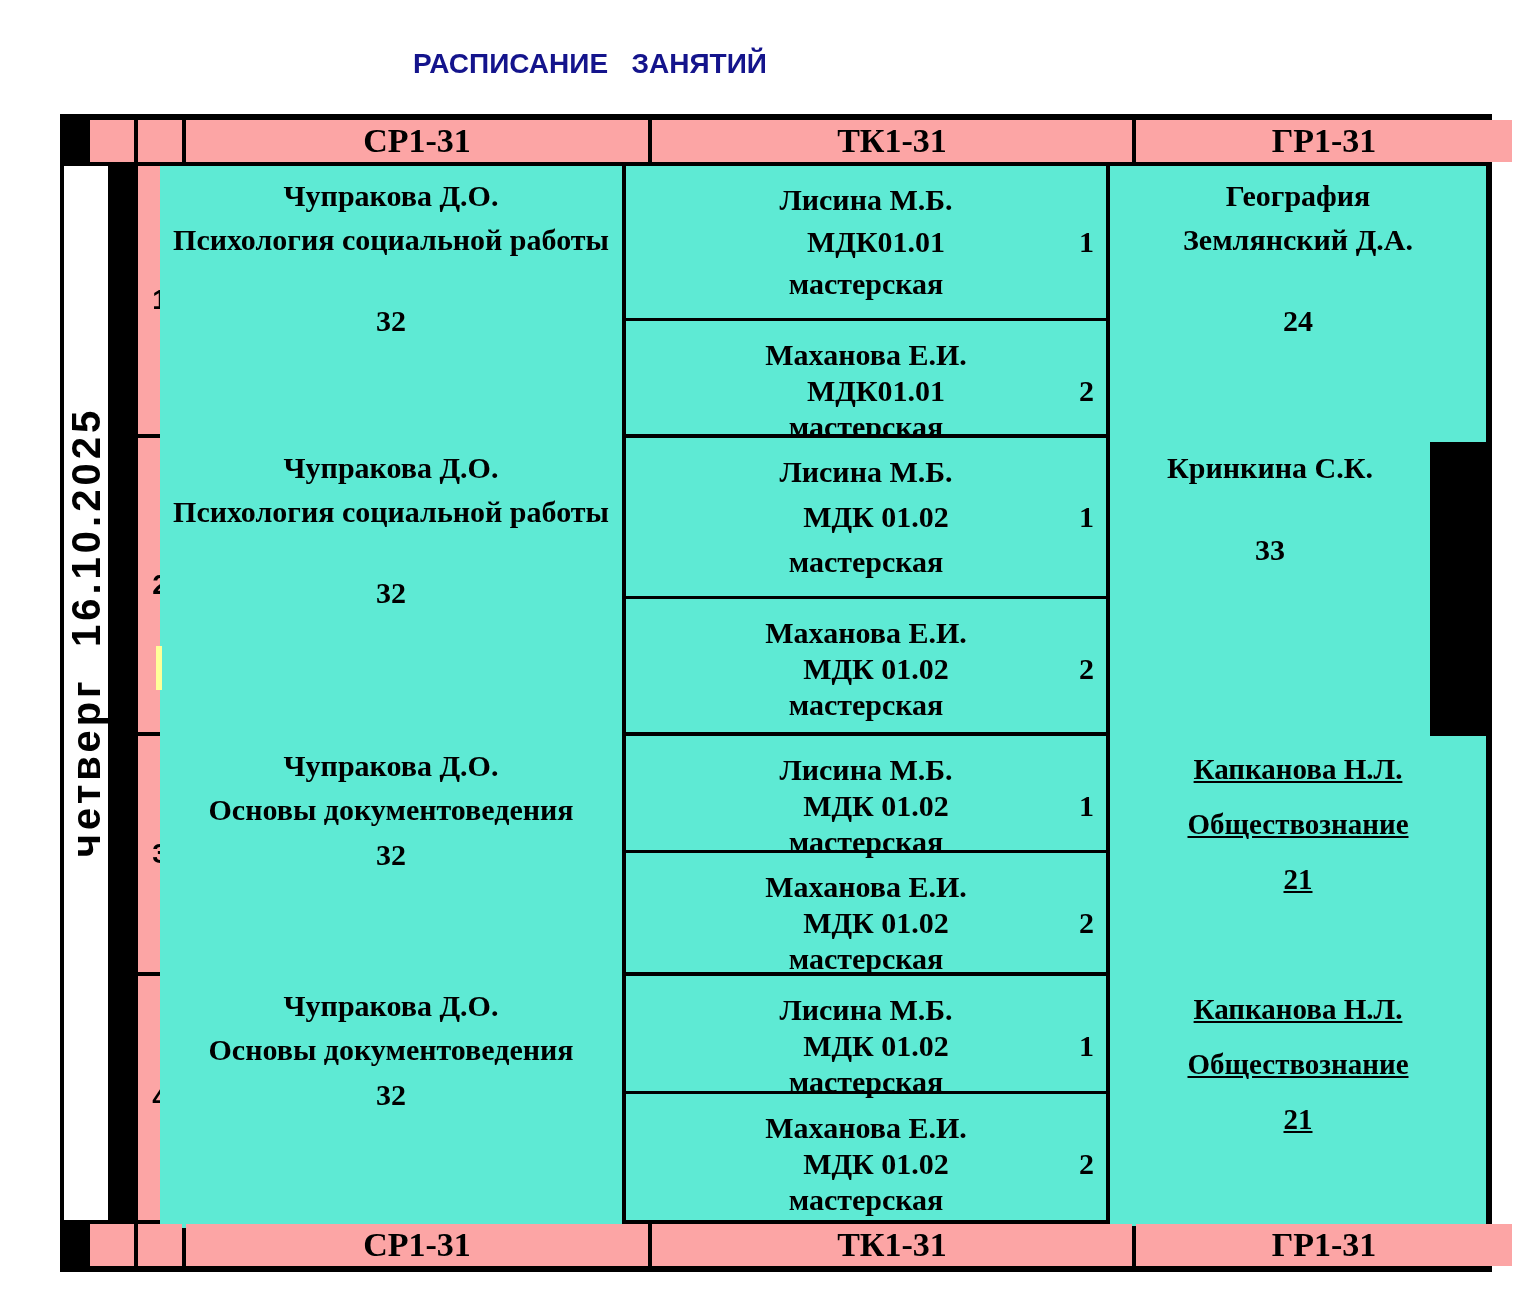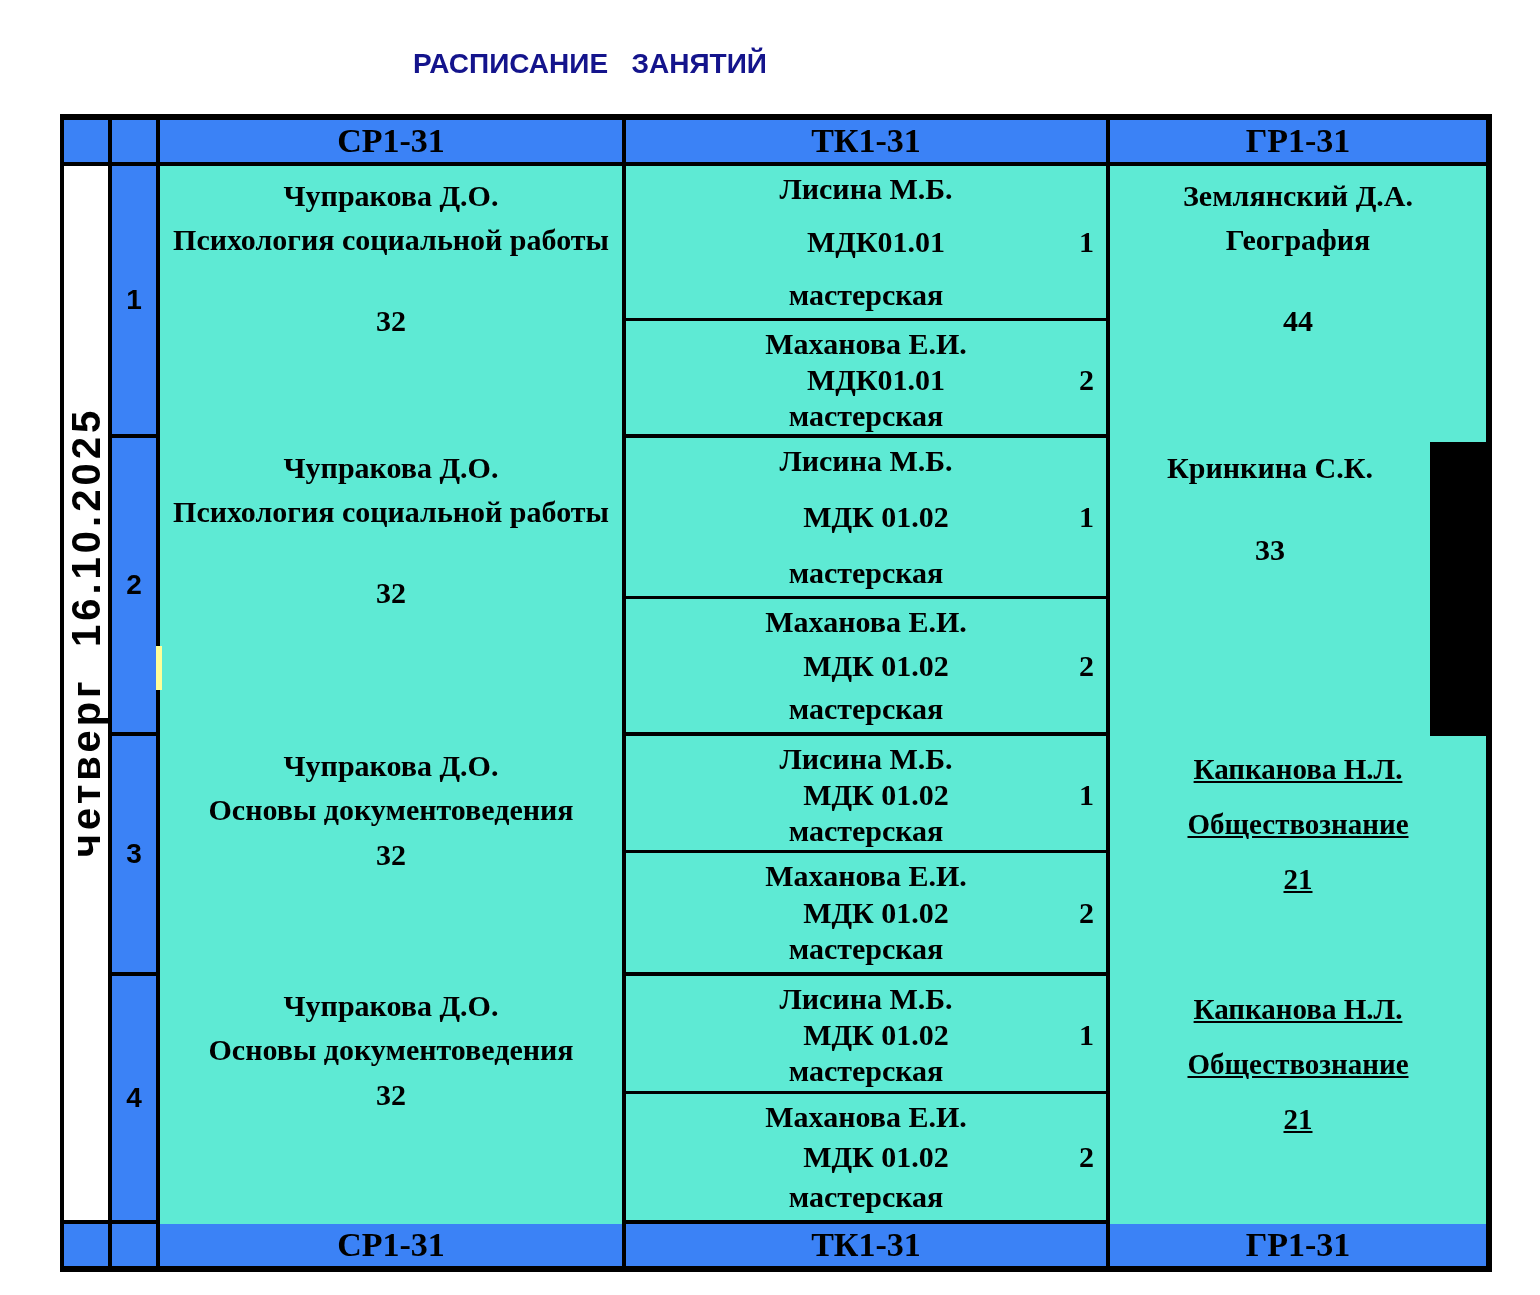--- a/index.html
+++ b/index.html
@@ -9,21 +9,21 @@
   }
   .title {
     position:absolute; left:160px; top:10px; width:860px; text-align:center;
     color:#14148C; font-family:"Liberation Sans","DejaVu Sans",sans-serif;
     font-weight:bold; white-space:pre;
   }
   .title .l1 { font-size:28px; line-height:1.25; }
   .title .l2 { font-size:40px; line-height:1.25; }
   .tbl-bg { position:absolute; left:60px; top:114px; width:1432px; height:1158px; background:#000000; }
   .cell { position:absolute; background:#5eead4; overflow:hidden; }
-  .yellow { background:#3b82f6; }
+  .yellow { background:#fca5a5;margin-left:26px; }
   .hdr {
     display:flex; align-items:center; justify-content:center;
     font-size:34px; font-weight:bold; color:#000;
   }
   .daycell { background:#ffffff; }
   .daytext {
     position:absolute; left:50%; top:466px; transform:translate(-50%,-50%) rotate(-90deg);
     white-space:pre; font-family:"Liberation Sans","DejaVu Sans",sans-serif;
     font-weight:bold; font-size:40px; letter-spacing:4px; color:#000; line-height:1;
   }
@@ -34,21 +34,21 @@
   }
   .body { text-align:center; padding-top:8px; font-weight:bold; font-size:30px; line-height:1.45; color:#000; }
   .body.small { font-size:29px; line-height:1.9; padding-top:6px;text-decoration:underline; }
   .room-lg { margin-top:38px; }
   .room-sm { margin-top:2px; }
   .room-xs { margin-top:0px; }
   .tkcell { padding:0; }
   .sub {
     display:flex; flex-direction:column; justify-content:space-between;
     text-align:center; font-weight:bold; font-size:30px; line-height:36px;
-    padding:5px 0; box-sizing:border-box; color:#000;
+    padding:16px 0; box-sizing:border-box; color:#000;
   }
   .divider { height:3px; background:#000000; }
   .subjline { position:relative;margin-left:20px; }
   .sg { position:absolute; right:12px; top:0; }
   .notch { position:absolute; background:#FFFF99; }
 </style>
 </head>
 <body>
 
 <div class="page">
@@ -93,23 +93,23 @@
     <div class="sub" style="height:113px;">
       <div>Маханова Е.И.</div>
       <div class="subjline">
         <span>МДК01.01</span>
         <span class="sg">2</span>
       </div>
       <div>мастерская</div>
     </div>
   </div>
   <div class="cell body" style="left:1110px;top:166px;width:376px;height:268px;">
+    <div>География</div>
     <div>Землянский Д.А.</div>
-    <div>География</div>
-    <div class="room-lg">44</div>
+    <div class="room-lg">24</div>
   </div>
 
   <div class="cell body" style="left:160px;top:438px;width:462px;height:294px;">
     <div>Чупракова Д.О.</div>
     <div>Психология социальной работы</div>
     <div class="room-lg">32</div>
   </div>
   <div class="cell tkcell" style="left:626px;top:438px;width:480px;height:294px;">
     <div class="sub" style="height:158px;">
       <div>Лисина М.Б.</div>

